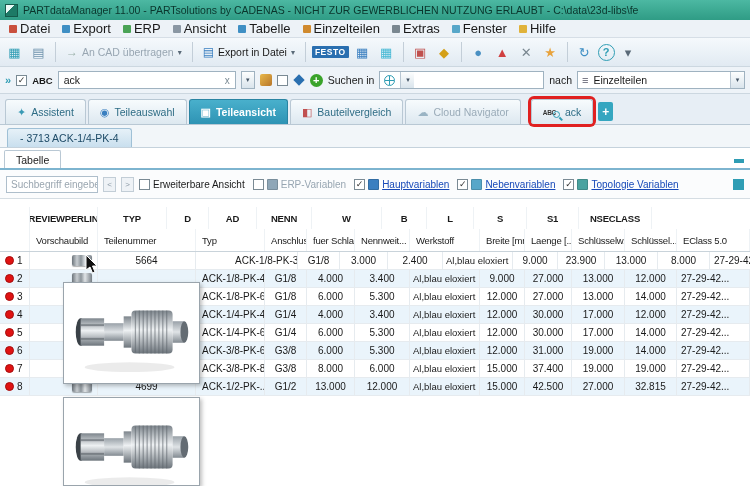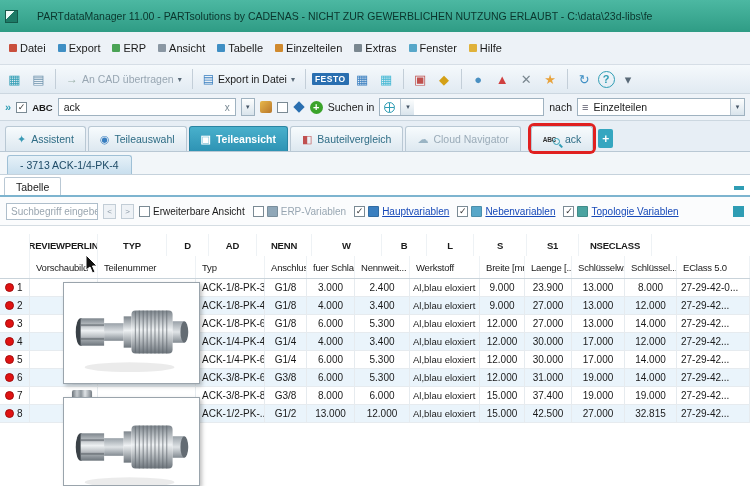--- a/index.html
+++ b/index.html
@@ -1,26 +1,26 @@
 <!DOCTYPE html>
 <html><head>
 <meta charset="utf-8">
 <style>
   *{box-sizing:border-box;margin:0;padding:0}
   html,body{background:#888}
   body{font-family:"Liberation Sans",sans-serif}
   .app{position:relative;width:750px;height:486px;background:#fff;overflow:hidden;color:#1a1a1a}
 
   
-  .titlebar{height:32px;background:linear-gradient(#4cb8a2,#2f9c85);display:flex;align-items:center;gap:19px;padding:0 5px}
+  .titlebar{height:20px;background:linear-gradient(#4cb8a2,#2f9c85);display:flex;align-items:center;gap:5px;padding:0 5px}
   .app-icon{width:13px;height:13px;background:linear-gradient(135deg,#eafaf6 40%,#1d7a66 40%);border:1px solid #14594a;flex:0 0 auto}
   .title{font-size:10.5px;color:#0a352c;white-space:nowrap;overflow:hidden}
 
   
-  .menubar{height:33px;background:#edf2f7;border-bottom:1px solid #d6dee6;display:flex;align-items:center;padding:0 3px;font-size:11px}
+  .menubar{height:18px;background:#edf2f7;border-bottom:1px solid #d6dee6;display:flex;align-items:center;padding:0 3px;font-size:13px}
   .menu-item{display:flex;align-items:center;gap:3px;padding:0 6px;height:100%;cursor:default}
   .menu-glyph{width:8px;height:8px;border-radius:1px;flex:0 0 auto}
 
   
   .toolbar{height:29px;background:linear-gradient(#f5f9fc,#e1eaf2);border-bottom:1px solid #ccd7e0;display:flex;align-items:center;gap:3px;padding:0 4px;font-size:10.5px}
   .tb-icon{width:21px;height:21px;display:flex;align-items:center;justify-content:center;font-size:13px;border-radius:2px}
   .tb-icon.round{border:1.5px solid #2f9db4;border-radius:50%;width:17px;height:17px;font-size:11px;font-weight:bold}
   .tb-sep{width:1px;height:20px;background:#c3ced8;margin:0 3px;flex:0 0 auto}
   .tb-button{display:flex;align-items:center;gap:4px;padding:2px 4px;border-radius:2px}
   .tb-glyph{font-size:12px}
@@ -324,21 +324,21 @@
     <div class="tbody">
         <div class="trow">
           <div class="td num" style="width: 30px;">
             <span class="red-dot"></span>
             <span>1</span>
           </div>
           <div class="td preview" style="width: 68px;">
             <span class="mini-part"></span>
           </div>
           <div class="td tnr" style="width: 98px;">5664</div>
-          <div class="td typ left" style="width: 69px;">ACK-1/8-PK-3</div>
+          <div class="td typ left" style="width: 69px; margin-left: 33px;">ACK-1/8-PK-3</div>
           <div class="td d" style="width: 42px;">G1/8</div>
           <div class="td ad" style="width: 48px;">3.000</div>
           <div class="td nenn" style="width: 55px;">2.400</div>
           <div class="td w" style="width: 70px;">Al,blau eloxiert</div>
           <div class="td b" style="width: 45px;">9.000</div>
           <div class="td l" style="width: 47px;">23.900</div>
           <div class="td s" style="width: 53px;">13.000</div>
           <div class="td s1" style="width: 52px;">8.000</div>
           <div class="td nseclass" style="width: 73px;">27-29-42-0...</div>
         </div>

